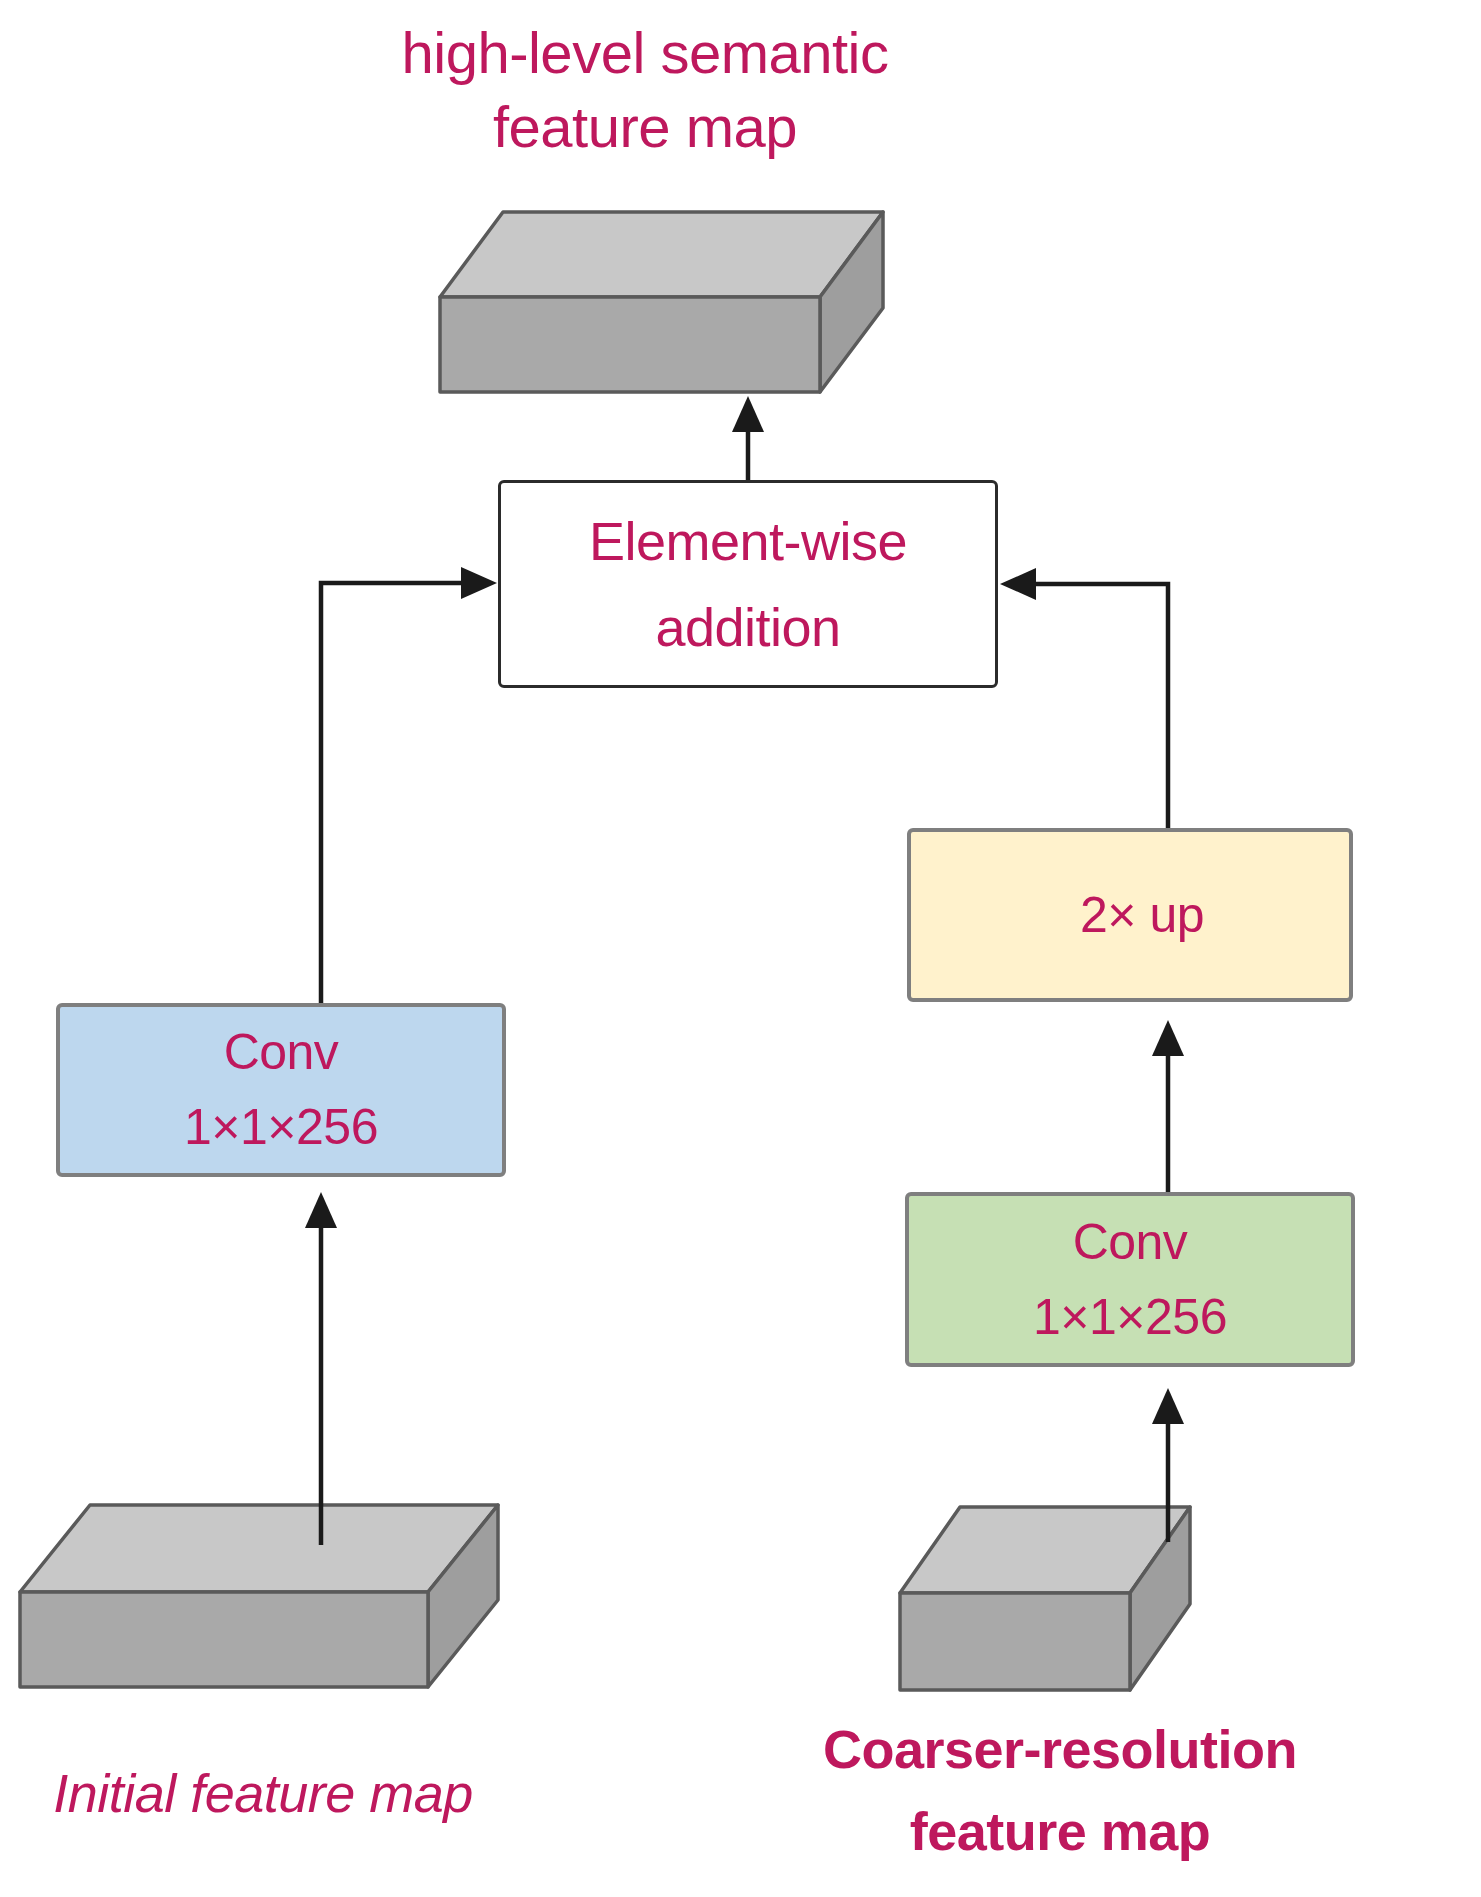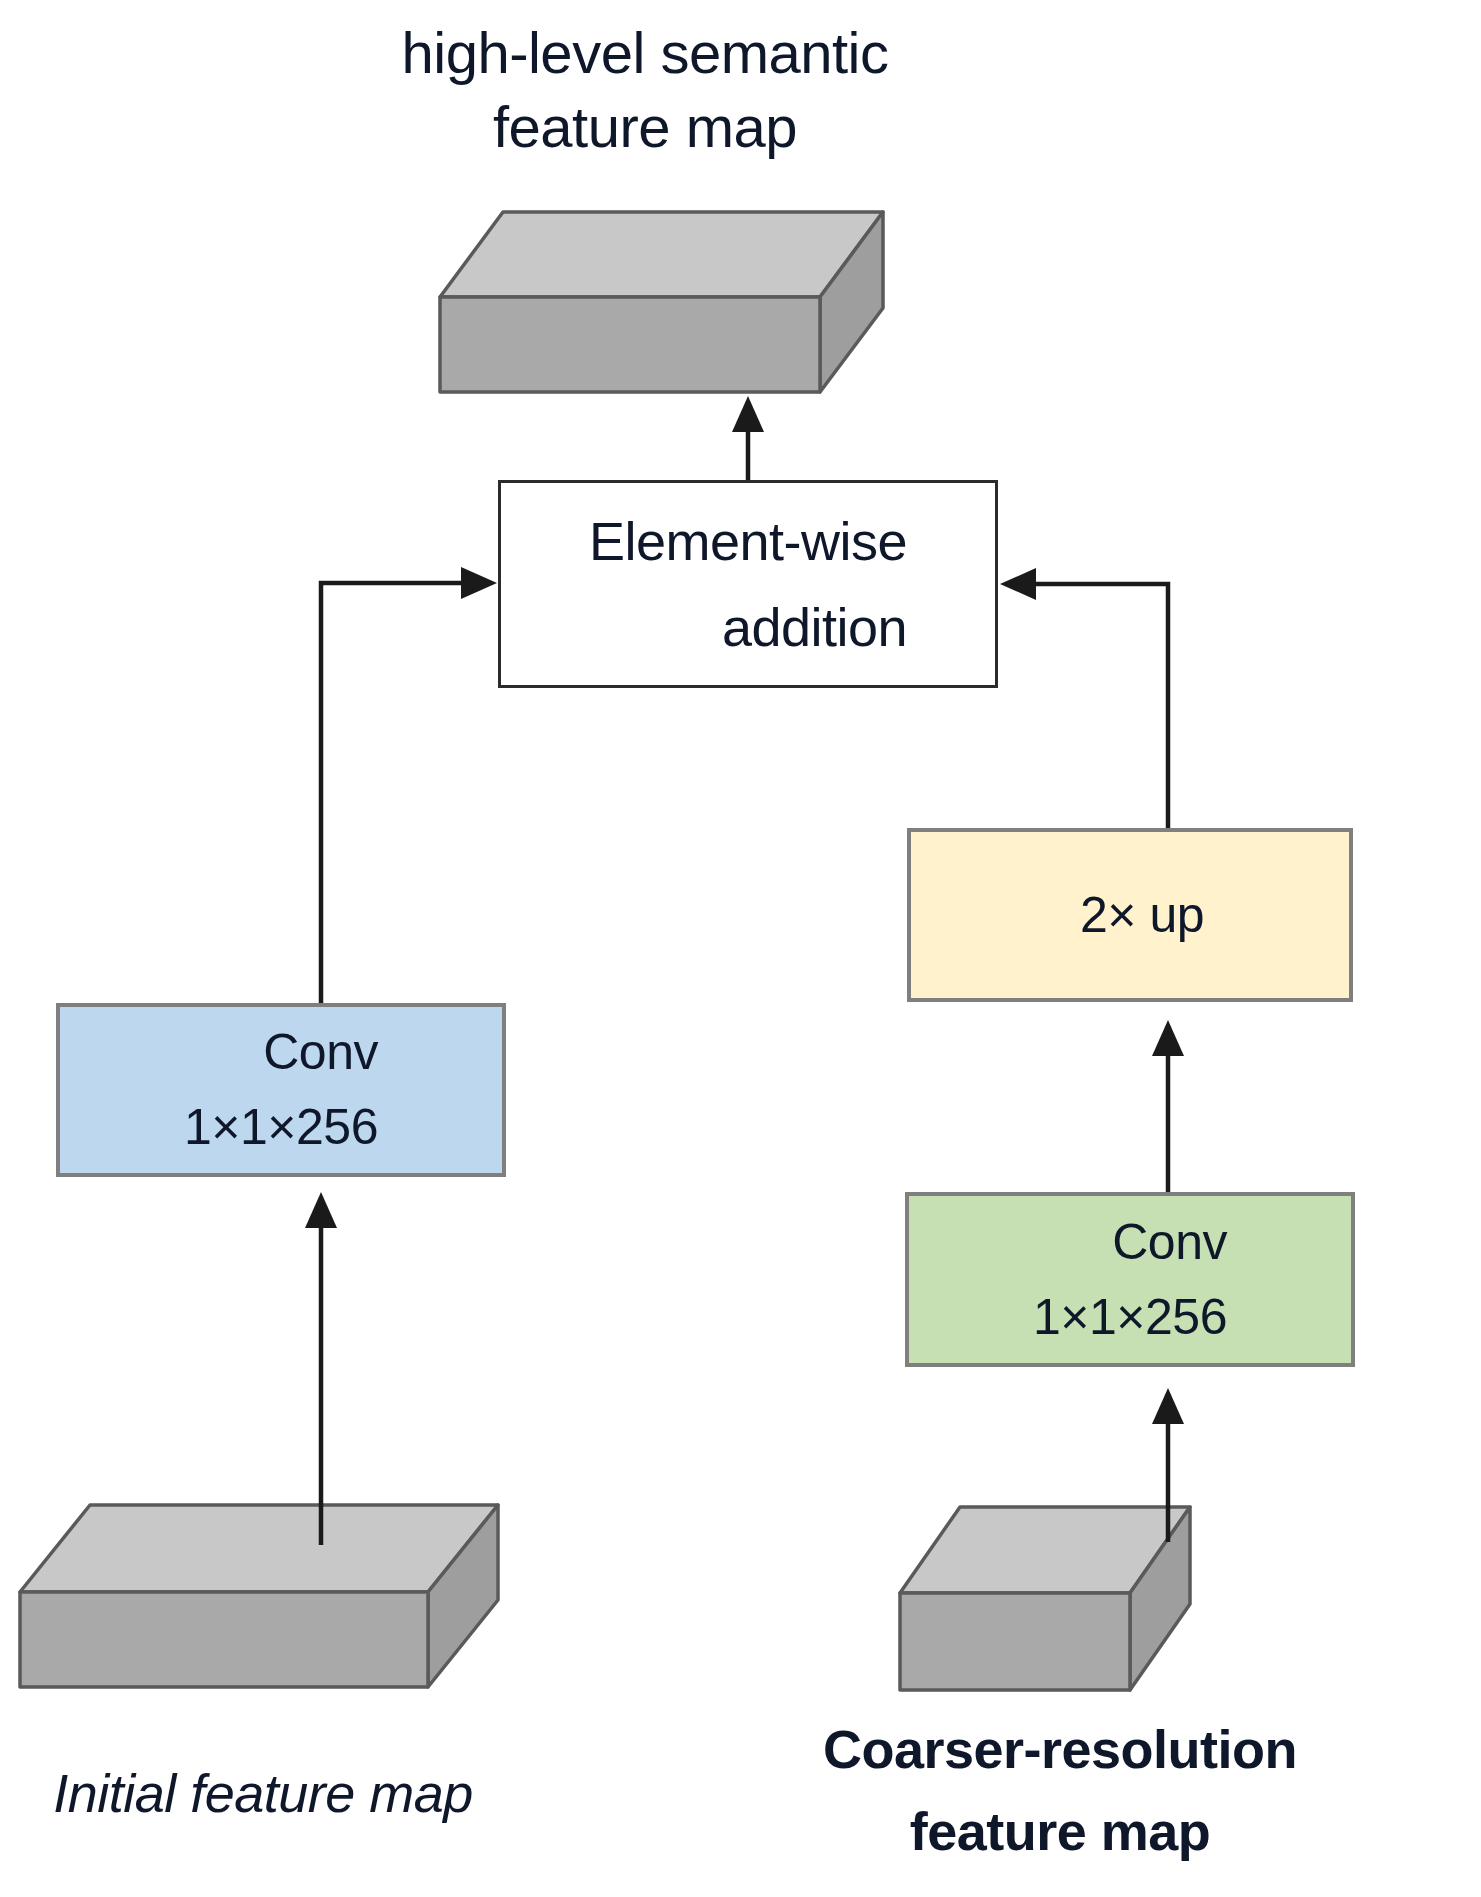--- a/index.html
+++ b/index.html
@@ -1,43 +1,44 @@
 <!DOCTYPE html>
 <html><head>
 <meta charset="utf-8">
 <style>
   html,body{margin:0;padding:0;background:#ffffff;}
   #canvas{
     position:relative;
     width:1481px;height:1897px;
     background:#ffffff;
     font-family:"Liberation Sans", sans-serif;
-    color:#0f172a;
+    color:#be185d;
     overflow:hidden;
   }
   #wires{position:absolute;left:0;top:0;width:1481px;height:1897px;}
   .slab-face{stroke-linejoin:round;}
   .connector{stroke:#1a1a1a;stroke-width:4.5;fill:none;}
   .arrowhead{fill:#1a1a1a;stroke:none;}
   .label{
     position:absolute;
     text-align:center;
     white-space:pre-line;
     letter-spacing:-0.5px;
     line-height:1.28;
   }
   .title{font-size:58px;}
   .caption{font-size:54px;line-height:1.52;}
   .box{
     position:absolute;
     display:flex;align-items:center;justify-content:center;
-    text-align:right;
+    text-align:center;
     white-space:pre-line;
     letter-spacing:-0.5px;
     box-sizing:border-box;
+    border-radius:6px;
   }
   .box.process{
     border:3px solid #2b2b2b;
     background:#ffffff;
     font-size:54px;line-height:1.6;
   }
   .box.op{
     border:4px solid #7f7f7f;
     font-size:50px;line-height:1.5;
   }

